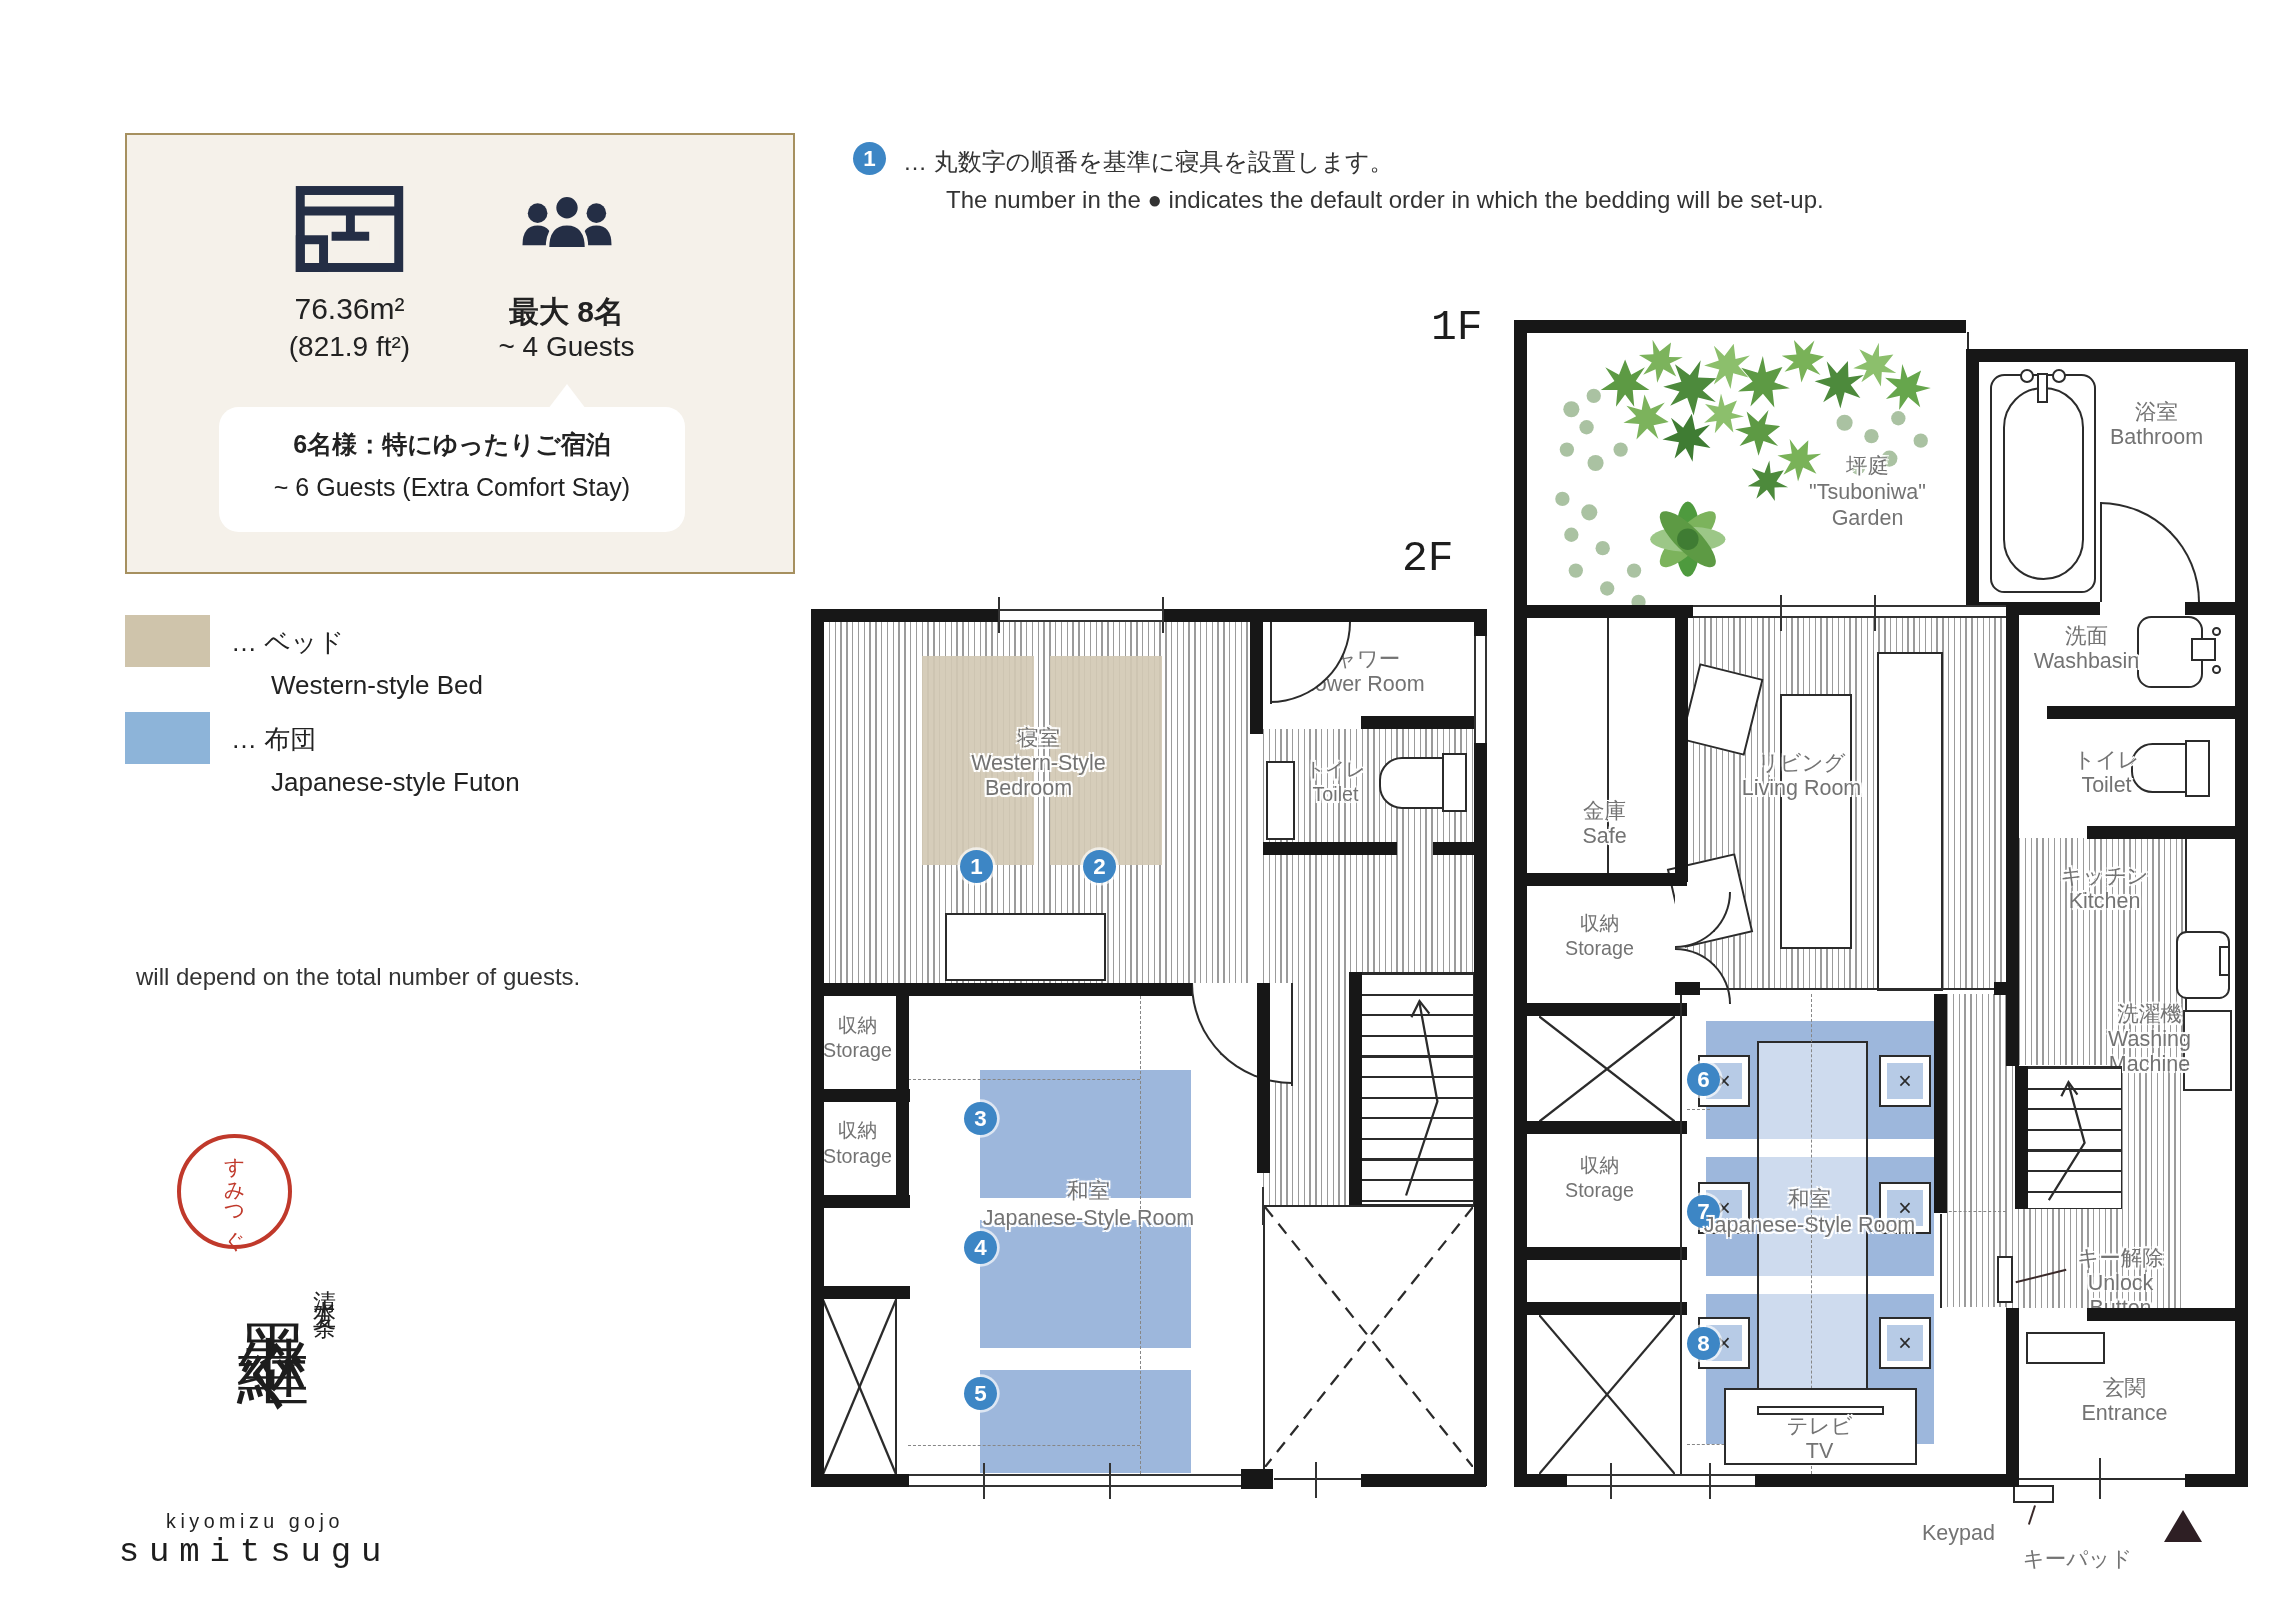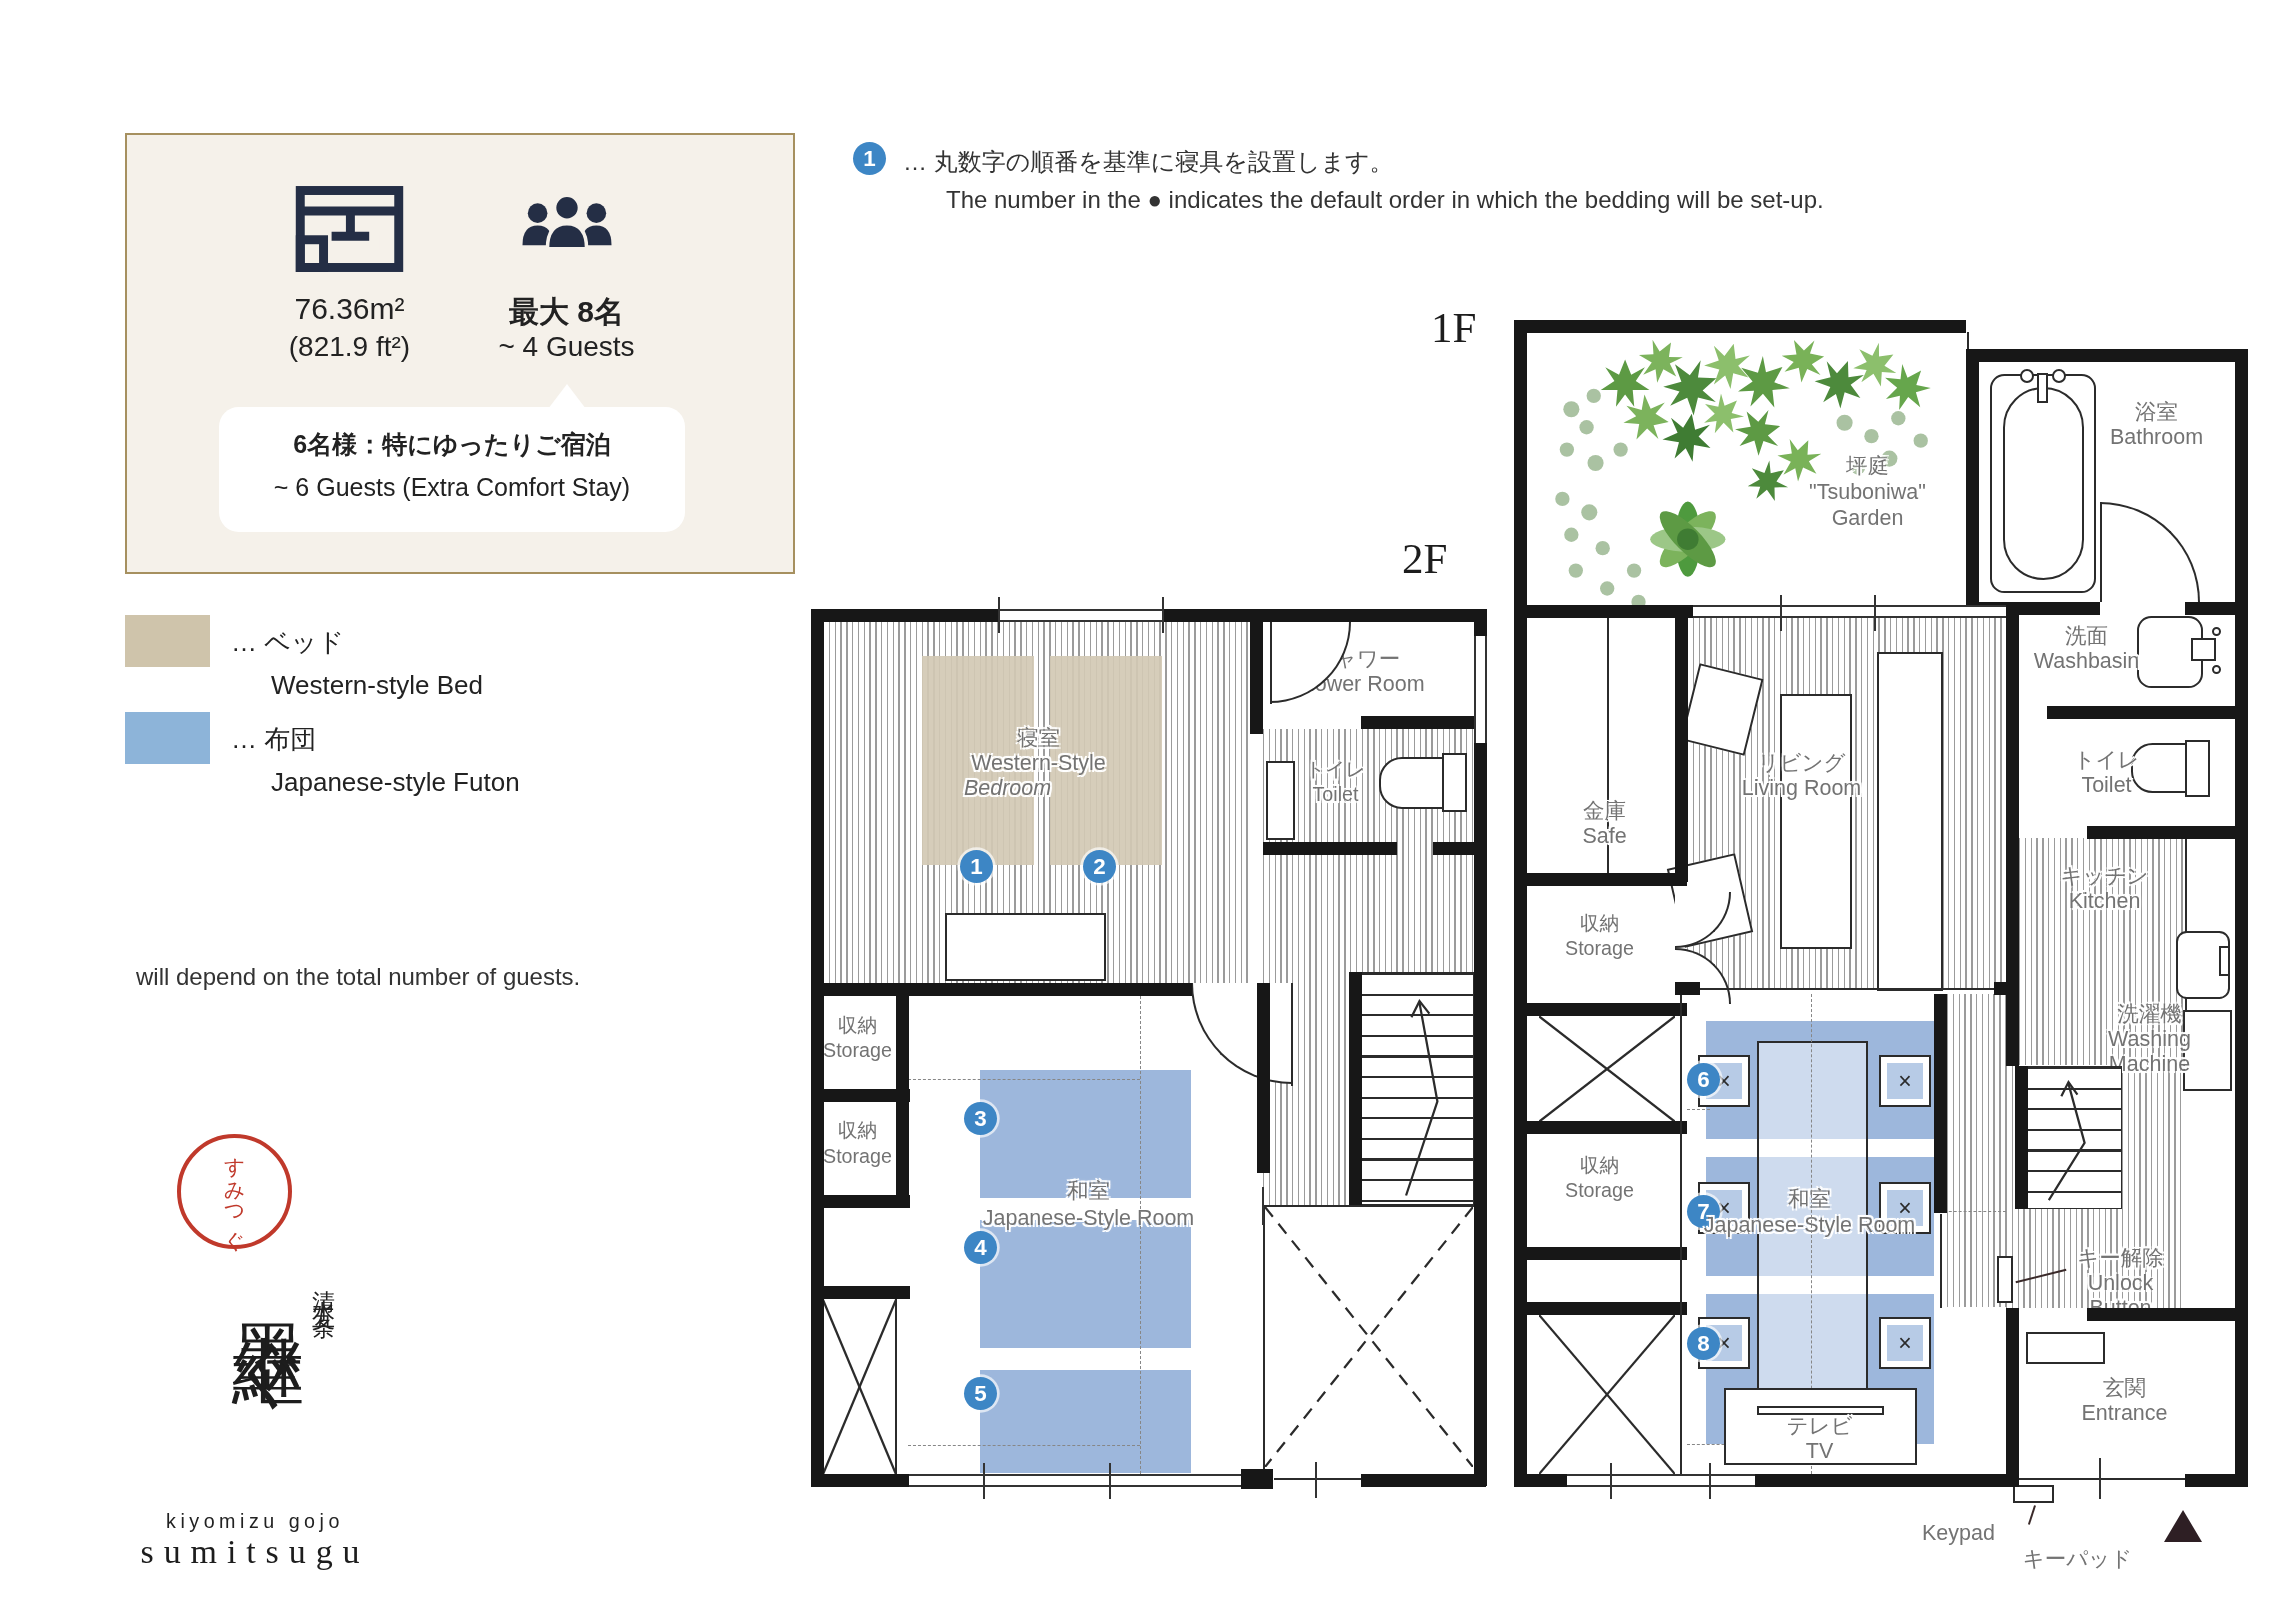--- a/index.html
+++ b/index.html
@@ -20,21 +20,21 @@
   .arc-tr{border-bottom:none;border-left:none;border-top-right-radius:100%;}
   .stairs{position:absolute;background-color:#fff;background-image:repeating-linear-gradient(180deg,#2b2b2b 0 2.2px,transparent 2.2px 20.6px);border:1.8px solid #2b2b2b;box-sizing:border-box;}
   .dh{position:absolute;border-top:1.8px dashed #878787;}
   .dv{position:absolute;border-left:1.8px dashed #878787;}
   .lbl{position:absolute;text-align:center;font-size:21.5px;line-height:23px;color:#737373;
        text-shadow:-1.8px -1.8px 0 #fff,1.8px -1.8px 0 #fff,-1.8px 1.8px 0 #fff,1.8px 1.8px 0 #fff,0 0 4.5px #fff;}
   .sm{font-size:19.7px;}
   .mk{position:absolute;width:33px;height:33px;border-radius:50%;background:#3d86c5;color:#fff;
       font-weight:bold;font-size:22.4px;display:flex;align-items:center;justify-content:center;
       box-shadow:0 0 0 2.7px rgba(255,255,255,.65);}
-  .serifF{font-family:Liberation Serif, serif;}
+  .serifF{font-family:Liberation Mono, monospace;}
   .bed{position:absolute;background:rgba(211,201,180,0.92);}
   .futon{position:absolute;background:#9db7dc;}
   .chair{position:absolute;width:52px;height:52px;border:2.2px solid #2b2b2b;box-sizing:border-box;
          background:#fff;display:flex;align-items:center;justify-content:center;}
   .chair .inner{width:36px;height:36px;background:#b7cbe6;display:flex;align-items:center;justify-content:center;
                 font-size:23px;color:#2b2b2b;}
   .notetxt{position:absolute;font-size:24px;color:#333;}
 </style>
 </head>
 <body>
@@ -104,21 +104,21 @@
   <div class="hatch" style="left:1263px;top:729px;width:211px;height:243px;"></div>
   <div class="hatch" style="left:1263px;top:972px;width:86px;height:233px;"></div>
 
   <div class="bed" style="left:922px;top:656px;width:112px;height:209px;"></div>
   <div class="bed" style="left:1050px;top:656px;width:112px;height:209px;"></div>
 
   <div class="box" style="left:945px;top:913px;width:161px;height:68px;"></div>
 
   <div class="lbl" style="left:931px;top:727px;width:215px;">寝室</div>
   <div class="lbl" style="left:931px;top:752px;width:215px;">Western-Style</div>
-  <div class="lbl" style="left:900px;top:777px;width:215px;font-style:italic;">Bedroom</div>
+  <div class="lbl" style="left:921px;top:777px;width:215px;">Bedroom</div>
   <div class="mk" style="left:960px;top:850px;">
       <span>1</span>
     </div>
   <div class="mk" style="left:1083px;top:850px;">
       <span>2</span>
     </div>
 
   <div class="lbl" style="left:1258px;top:648px;width:197px;">シャワー</div>
   <div class="lbl" style="left:1258px;top:673px;width:197px;">Shower Room</div>
   <div class="arc arc-br" style="left:1270px;top:622px;width:81px;height:81px;"></div>

